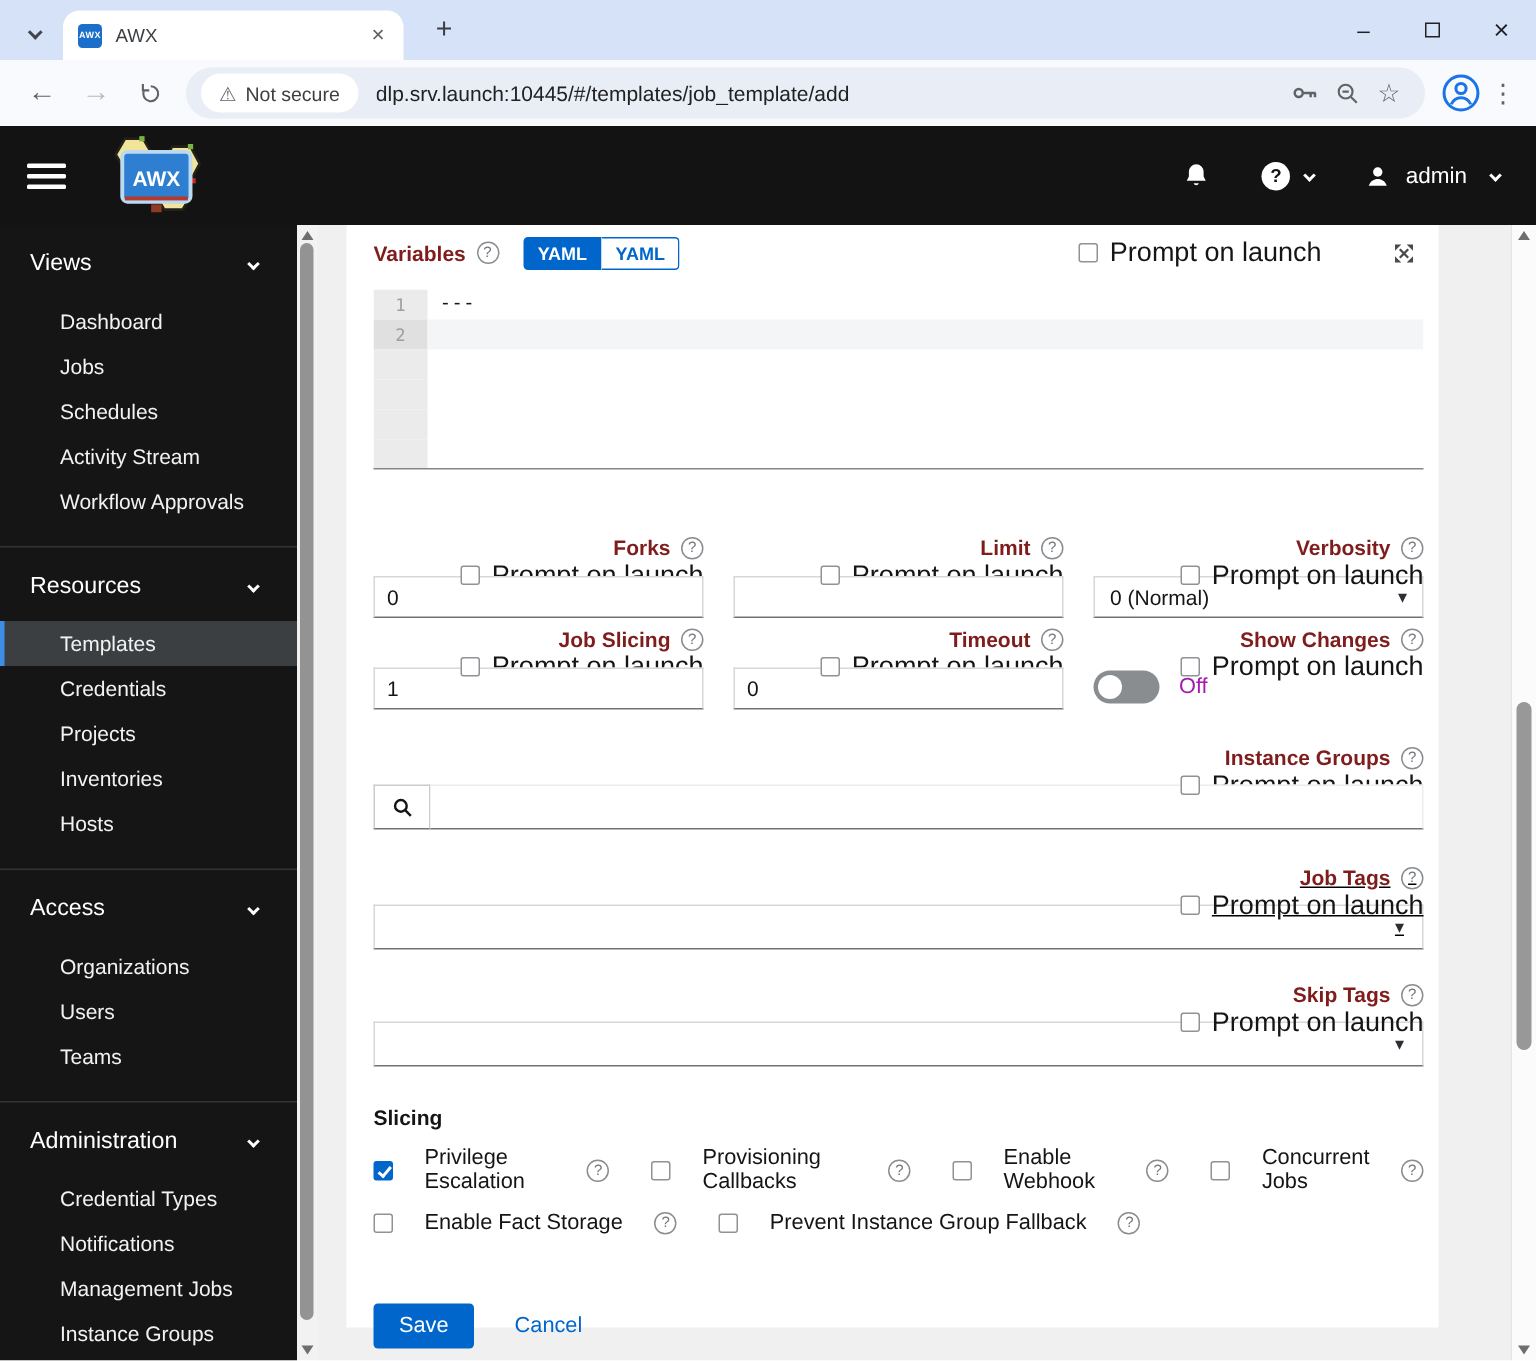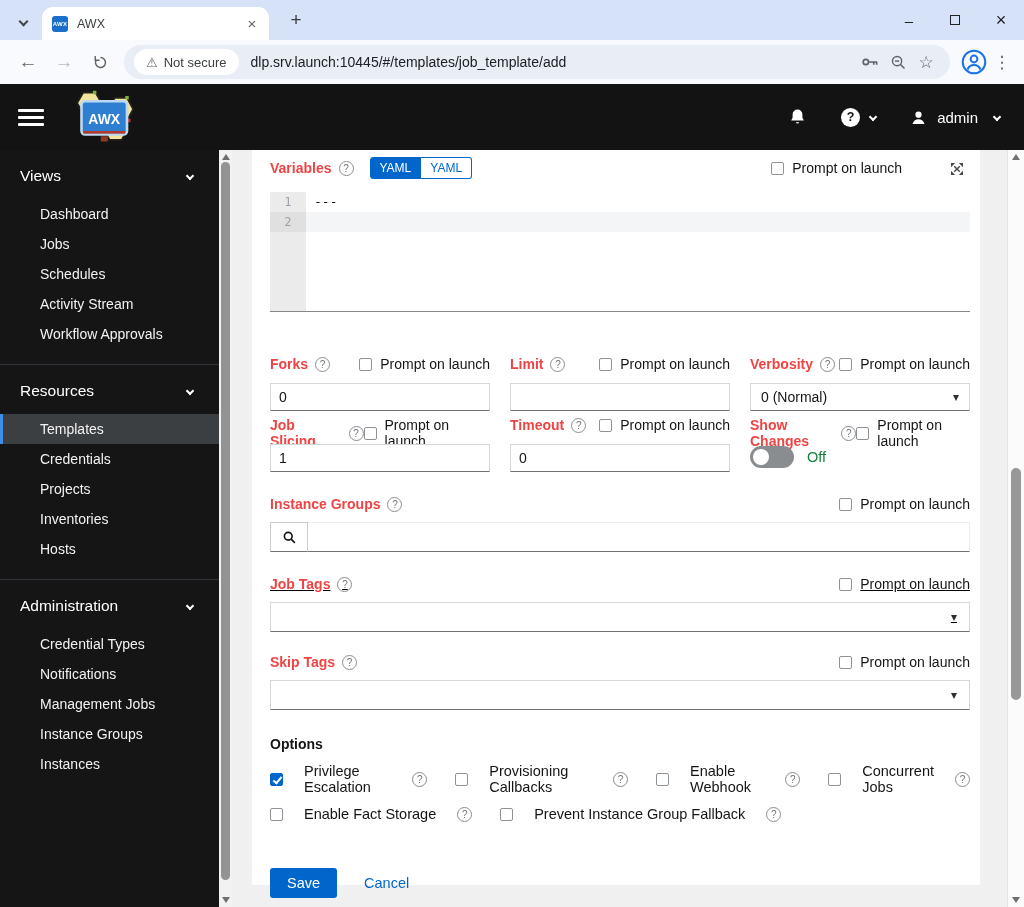--- a/index.html
+++ b/index.html
@@ -40,73 +40,73 @@
   .hamburger { width:26px; display:flex; flex-direction:column; gap:4px; cursor:pointer; margin-right:20px; }
   .hamburger i { display:block; height:3px; background:#fff; border-radius:1px; }
   .awx-logo { height:56px; cursor:pointer; }
   .hdr-right { margin-left:auto; display:flex; align-items:center; gap:34px; }
   .hdr-btn { display:flex; align-items:center; gap:10px; cursor:pointer; color:#fff; }
   .qcircle { width:19px; height:19px; background:#fff; color:#141414; border-radius:50%; font-size:12.5px; font-weight:bold; display:flex; align-items:center; justify-content:center; }
   .hdr-user-label { color:#fff; font-size:15px; }
 
   
   .bodyrow { display:flex; height:757px; }
-  .sidenav { width:219px; background:#151515; overflow:hidden; }
+  .sidenav { width:198px; background:#151515; overflow:hidden; }
   .sb-scroll { width:13px; background:#f2f2f2; position:relative; }
   .sb-thumb { position:absolute; left:2px; top:12px; height:718px; width:9px; background:#939393; border-radius:5px; cursor:pointer; }
   .tri-up { position:absolute; top:4px; left:2.5px; width:0; height:0; border-left:4px solid transparent; border-right:4px solid transparent; border-bottom:6px solid #6e6e6e; cursor:pointer; }
   .tri-dn { position:absolute; bottom:4px; left:2.5px; width:0; height:0; border-left:4px solid transparent; border-right:4px solid transparent; border-top:6px solid #6e6e6e; cursor:pointer; }
   .page { flex:1; background:#f0f0f0; position:relative; }
   .pg-scroll { width:17px; background:#fbfbfc; border-left:1px solid #e4e4e6; position:relative; }
   .pg-thumb { position:absolute; left:3px; top:318px; height:232px; width:10px; background:#989898; border-radius:5px; cursor:pointer; }
   .pg-scroll .tri-up { left:4px; }
   .pg-scroll .tri-dn { left:4px; }
 
   
   .nav-section { padding:13px 0 15px 0; }
   .nav-section + .nav-section { border-top:1px solid #30343a; }
   .nav-sec-head { display:flex; align-items:center; justify-content:space-between; padding:2px 26px 2px 20px; color:#fff; font-size:15.5px; cursor:pointer; height:26px; }
   .nav-items { margin-top:10px; }
   .nav-item { height:30px; line-height:30px; padding-left:37px; color:#f2f2f2; font-size:14px; cursor:pointer; border-left:3px solid transparent; }
   .nav-item.active { background:#3c3f42; border-left-color:#3e8ee8; }
 
   
   .card { position:absolute; left:20px; top:0; width:728px; height:735px; background:#fff; padding:6px 10px 0 18px; }
-  .fl { font-size:14px; font-weight:bold; color:#ef4444; }
+  .fl { font-size:14px; font-weight:bold; color:#7f1d1d; }
   .helpq { width:15px; height:15px; border:1px solid #8a8d90; border-radius:50%; color:#72767b; font-size:10px; display:inline-flex; align-items:center; justify-content:center; margin-left:7px; flex:none; cursor:pointer; }
-  .prompt { display:flex; align-items:center; gap:8px; font-size:14px; color:#151515; cursor:pointer; }
+  .prompt { display:flex; align-items:center; gap:8px; font-size:18px; color:#151515; cursor:pointer; }
   .cb { position:relative; width:13px; height:13px; border:1px solid #8f9296; border-radius:2px; background:#fff; flex:none; display:inline-block; }
   .cb.checked { background:#06c; border-color:#06c; }
   .cb.checked::after { content:""; position:absolute; left:4px; top:1px; width:3px; height:7px; border:solid #fff; border-width:0 2px 2px 0; transform:rotate(40deg); }
 
   .var-row { display:flex; align-items:center; }
   .lblgrp { display:flex; align-items:center; }
   .tgl-grp { display:flex; margin-left:16px; }
-  .tg { font-size:12px; font-weight:normal; padding:3px 9px; border:1px solid #06c; cursor:pointer; }
+  .tg { font-size:12px; font-weight:bold; padding:3px 9px; border:1px solid #06c; cursor:pointer; }
   .tg.on { background:#06c; color:#fff; border-radius:3px 0 0 3px; }
   .tg.off { background:#fff; color:#06c; border-left:none; border-radius:0 3px 3px 0; }
   .expand-ic { margin:6px 6px 0 48px; cursor:pointer; }
 
   .editor { margin-top:12px; height:120px; border-bottom:1px solid #85888a; display:grid; grid-template-columns:36px 1fr; grid-auto-rows:20px; overflow:hidden; }
   .gut { background:#ebebeb; color:#9aa0a6; font-family:"DejaVu Sans Mono",monospace; font-size:11.5px; text-align:center; line-height:20px; }
   .gut.act { background:#e0e0e0; }
   .codeln { font-family:"DejaVu Sans Mono",monospace; font-size:13px; line-height:20px; padding-left:8px; color:#17181a; }
   .codeln.act { background:#f4f5f7; }
 
   .grid3 { display:grid; grid-template-columns:1fr 1fr 1fr; column-gap:20px; }
   .mt-row1 { margin-top:44px; }
   .mt-row2 { margin-top:6px; }
-  .f-head { display:flex; align-items:flex-start; justify-content:space-between; height:18px; }
+  .f-head { display:flex; align-items:flex-end; justify-content:space-between; height:18px;flex-direction:column; }
   .txt-in { margin-top:9px; width:100%; height:28px; border:1px solid #d5d7d9; border-bottom-color:#6f7377; background:#fff; font-family:"Liberation Sans",sans-serif; font-size:14px; color:#151515; padding:0 8px; }
   .sel { margin-top:9px; width:100%; height:28px; border:1px solid #d5d7d9; border-bottom-color:#6f7377; background:#fff; display:flex; align-items:center; padding:0 10px; font-size:14px; color:#151515; cursor:pointer; }
   .sel .caret { margin-left:auto; color:#2b2e33; font-size:12px; }
   .toggle-row { margin-top:11px; display:flex; align-items:center; }
   .toggle-pill { width:44px; height:22px; border-radius:11px; background:#8a8d90; position:relative; cursor:pointer; }
   .toggle-knob { position:absolute; left:3px; top:3px; width:16px; height:16px; border-radius:50%; background:#fff; }
-  .toggle-state { margin-left:13px; font-size:14.5px; color:#15803d;text-align:right; }
+  .toggle-state { margin-left:13px; font-size:14.5px; color:#a21caf;text-align:right; }
 
   .fullfield { margin-top:24px; }
   .search-row { margin-top:8px; display:flex; }
   .search-btn { width:38px; height:30px; border:1px solid #c9cbcd; border-bottom-color:#6f7377; background:#fff; display:flex; align-items:center; justify-content:center; cursor:pointer; }
   .search-in { flex:1; height:30px; border:1px solid #ededed; border-left:none; border-bottom-color:#6f7377; font-size:14px; padding:0 8px; font-family:"Liberation Sans",sans-serif; }
   .wide-sel { margin-top:8px; height:30px; border:1px solid #d5d7d9; border-bottom-color:#6f7377; display:flex; align-items:center; padding:0 12px; cursor:pointer; }
   .wide-sel .caret { margin-left:auto; color:#2b2e33; font-size:12px; }
 
   .opt-title { margin-top:26px; font-size:14px; font-weight:bold; color:#151515; }
   .opt-row { display:flex; align-items:center; gap:28px; margin-top:11px; }
@@ -244,20 +244,31 @@
         <div class="nav-items">
           <div class="nav-item active">Templates</div>
           <div class="nav-item">Credentials</div>
           <div class="nav-item">Projects</div>
           <div class="nav-item">Inventories</div>
           <div class="nav-item">Hosts</div>
         </div>
       </div>
       <div class="nav-section">
         <div class="nav-sec-head">
+          <span>Access</span>
+          <span class="chev white"></span>
+        </div>
+        <div class="nav-items">
+          <div class="nav-item">Organizations</div>
+          <div class="nav-item">Users</div>
+          <div class="nav-item">Teams</div>
+        </div>
+      </div>
+      <div class="nav-section">
+        <div class="nav-sec-head">
           <span>Administration</span>
           <span class="chev white"></span>
         </div>
         <div class="nav-items">
           <div class="nav-item">Credential Types</div>
           <div class="nav-item">Notifications</div>
           <div class="nav-item">Management Jobs</div>
           <div class="nav-item">Instance Groups</div>
           <div class="nav-item">Instances</div>
         </div>
@@ -458,21 +469,21 @@
                 <span class="cb"></span>
                 <span>Prompt on launch</span>
               </span>
           </div>
           <div class="wide-sel">
             <span></span>
             <span class="caret">▾</span>
           </div>
         </div>
 
-        <div class="opt-title">Options</div>
+        <div class="opt-title">Slicing</div>
         <div class="opt-row">
           <span class="opt-item">
             <span class="cb checked"></span>
             <span>Privilege Escalation</span>
             <span class="helpq" style="margin-left:0;">?</span>
           </span>
           <span class="opt-item">
             <span class="cb"></span>
             <span>Provisioning Callbacks</span>
             <span class="helpq" style="margin-left:0;">?</span>

